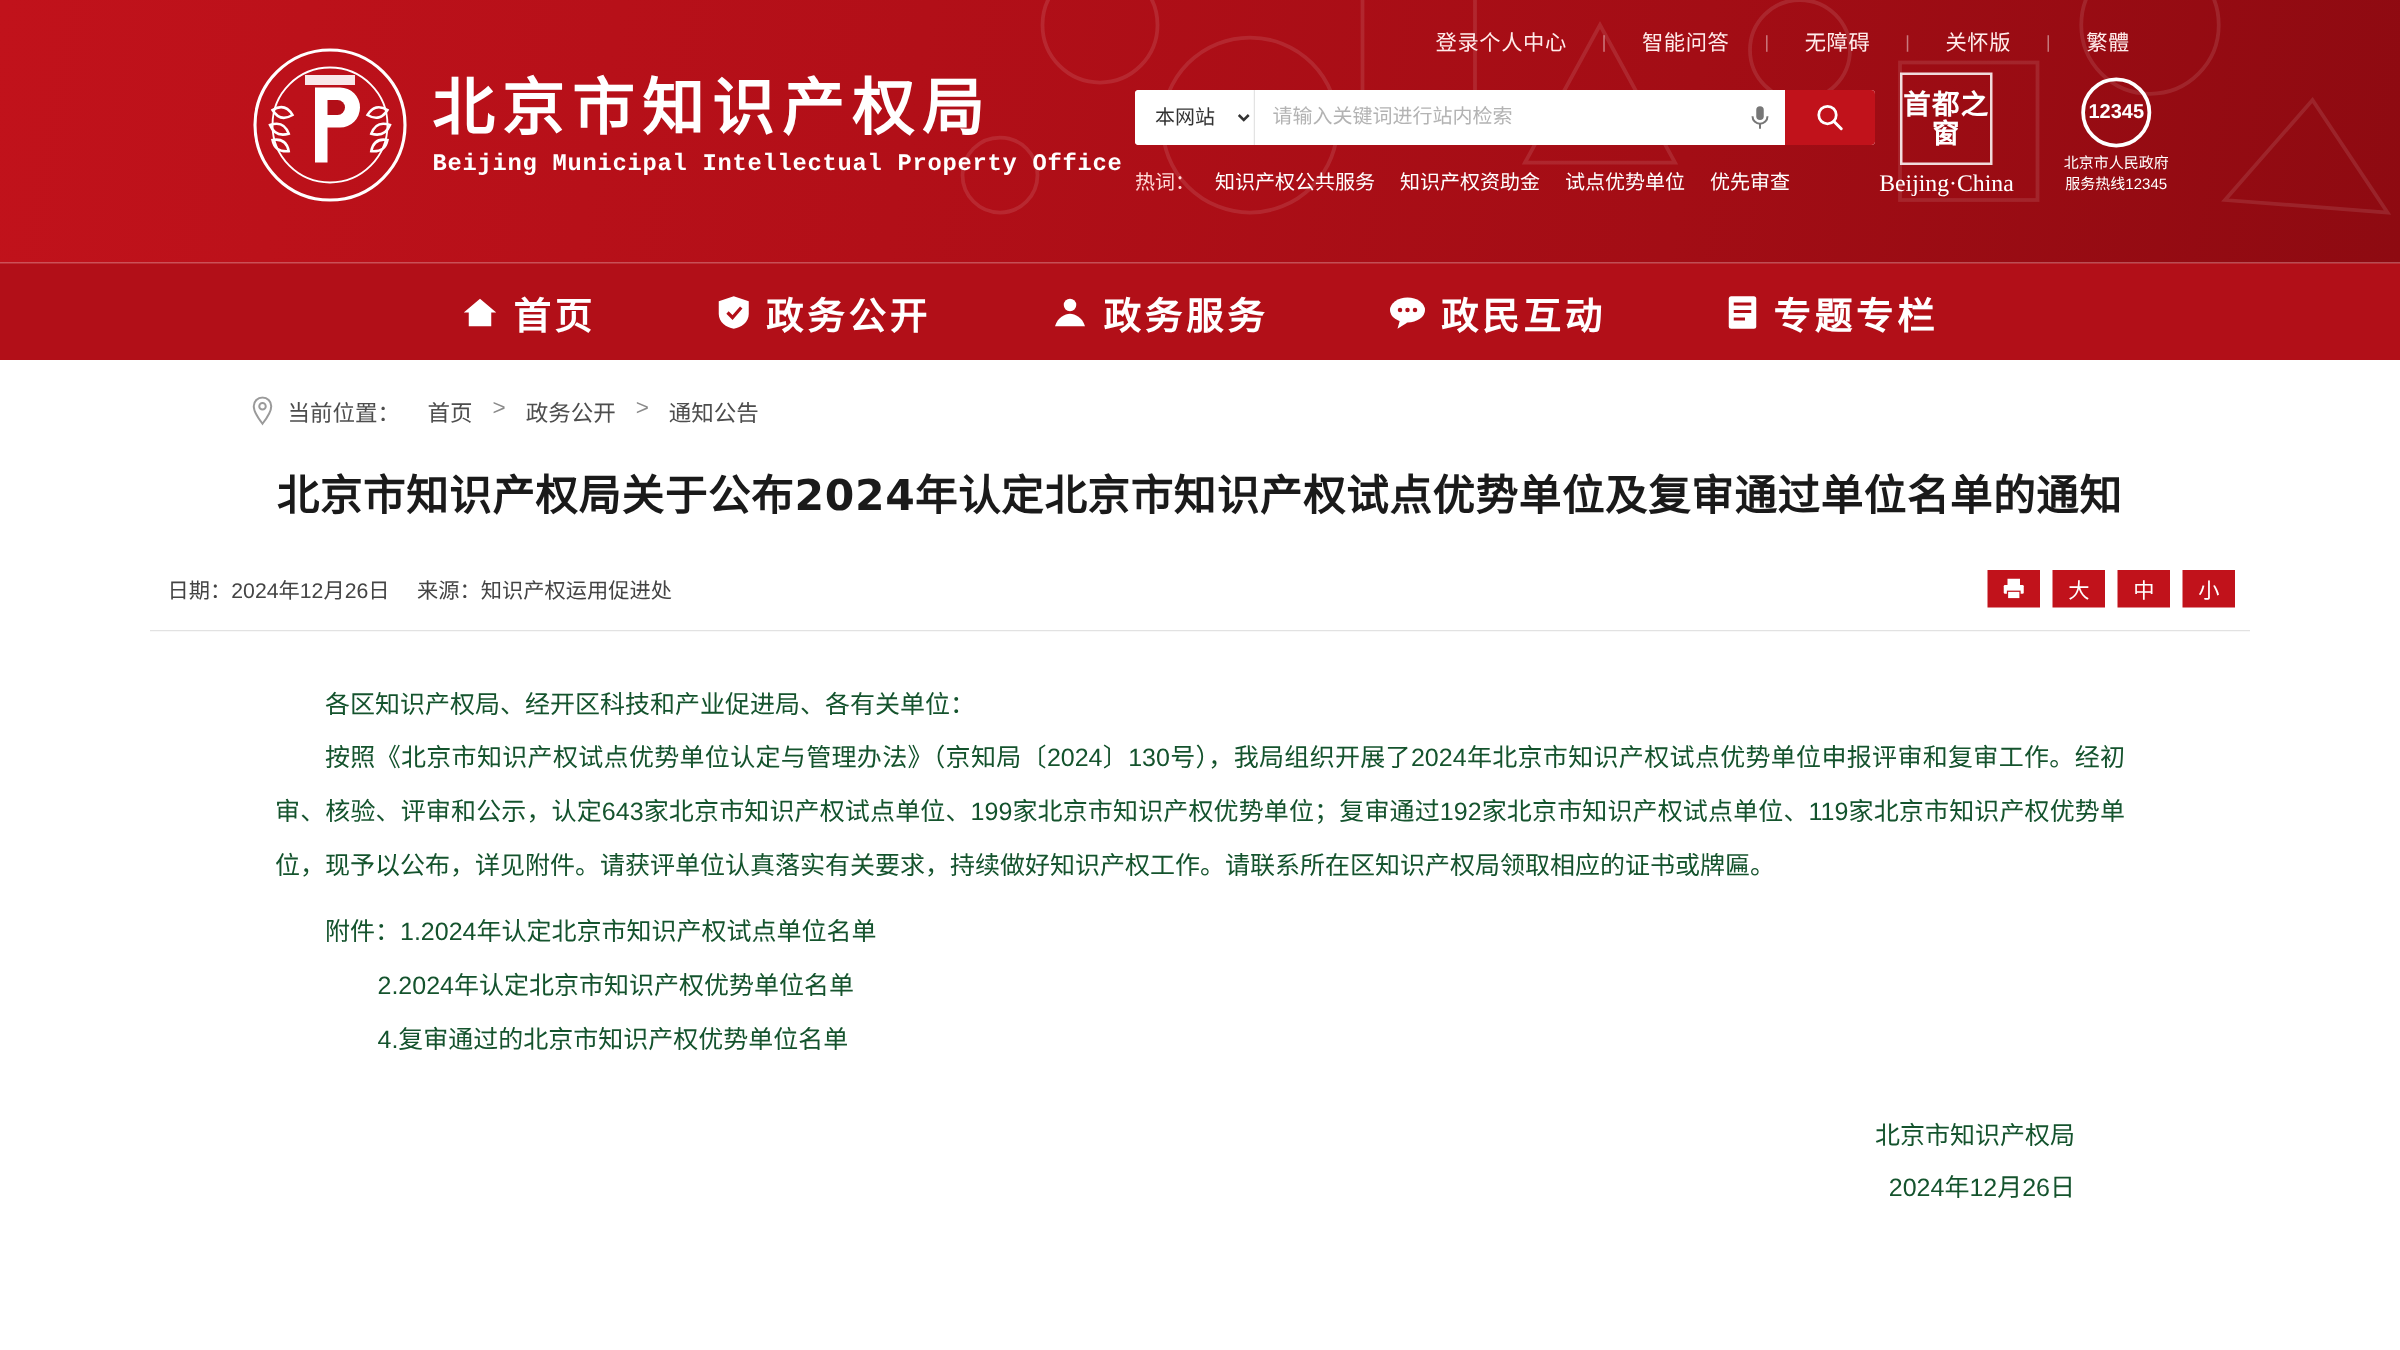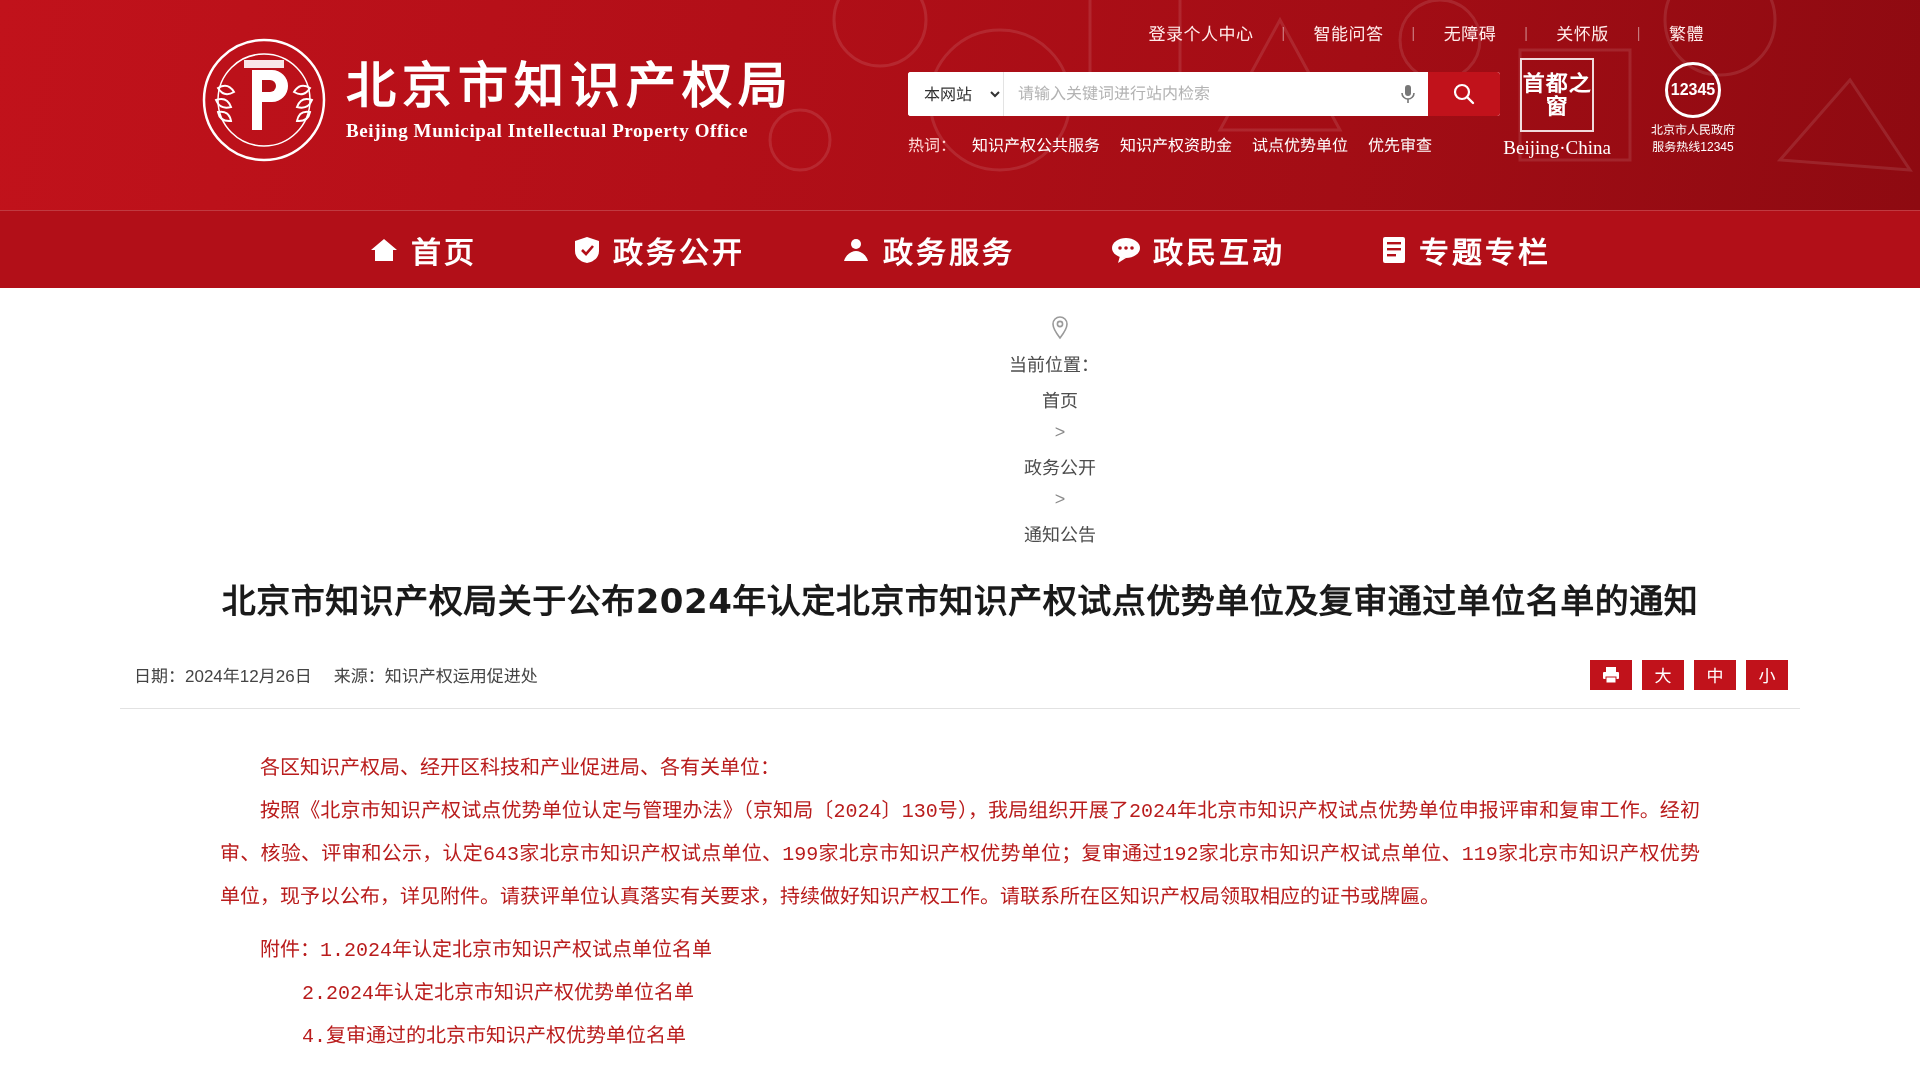--- a/index.html
+++ b/index.html
@@ -77,21 +77,21 @@
     letter-spacing: 6px;
     line-height: 1.12;
     font-family: "DejaVu Sans", "Liberation Sans", sans-serif;
   }
   .logo-text .en {
     font-size: 19px;
     font-weight: bold;
     color: #ffffff;
     letter-spacing: .6px;
     margin-top: 6px;
-    font-family: Liberation Serif, serif;
+    font-family: Liberation Mono, monospace;
   }
 
   
   .search-wrap {
     position: absolute;
     left: 908px;
     top: 72px;
     display: flex;
     align-items: stretch;
     height: 44px;
@@ -202,25 +202,23 @@
     cursor: pointer;
     font-family: "DejaVu Sans", "Liberation Sans", sans-serif;
   }
   .nav-item .ico { display: flex; align-items: center; }
 
   
   .breadcrumb {
     width: 1920px;
     padding: 28px 0 0 200px;
     display: flex;
-    align-items: center;
     gap: 10px;
     font-size: 18px;
     color: #4d4d4d;
-    flex-direction: column;
   }
   .breadcrumb .pin { color: #9a9a9a; display:flex; align-items:center; }
   .breadcrumb .cur-label { margin-right: 12px; }
   .breadcrumb a { color: #4d4d4d; text-decoration: none; }
   .breadcrumb .arrow { color: #8a8a8a; padding: 0 6px; }
 
   
   .article {
     width: 1680px;
     margin: 0 auto;
@@ -261,23 +259,23 @@
     font-family: "DejaVu Sans", "Liberation Sans", sans-serif;
   }
   .divider {
     margin-top: 18px;
     border-bottom: 1px solid #e2e2e2;
   }
 
   .art-body {
     padding: 38px 100px 0 100px;
     font-size: 20px;
-    color: #b91c1c;
+    color: #14532d;
     line-height: 2.15;
-    font-family: Liberation Mono, monospace;
+    font-family: Liberation Sans, sans-serif;
   }
   .art-body p { text-align: justify; }
   .p-indent { text-indent: 2em; }
   .attach-list { margin-top: 10px; }
   .attach-line { text-indent: 2em; }
   .attach-line.sub { text-indent: 4.1em; }
   .sign {
     margin-top: 34px;
     text-align: right;
     padding-right: 40px;

